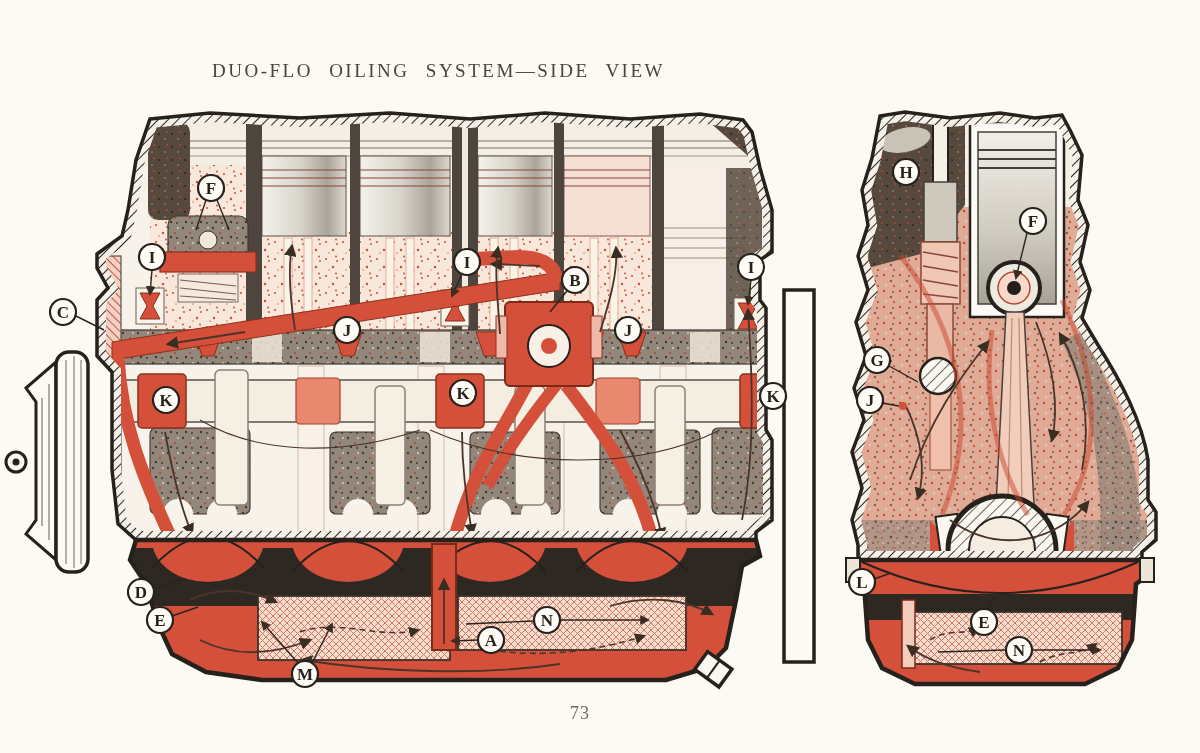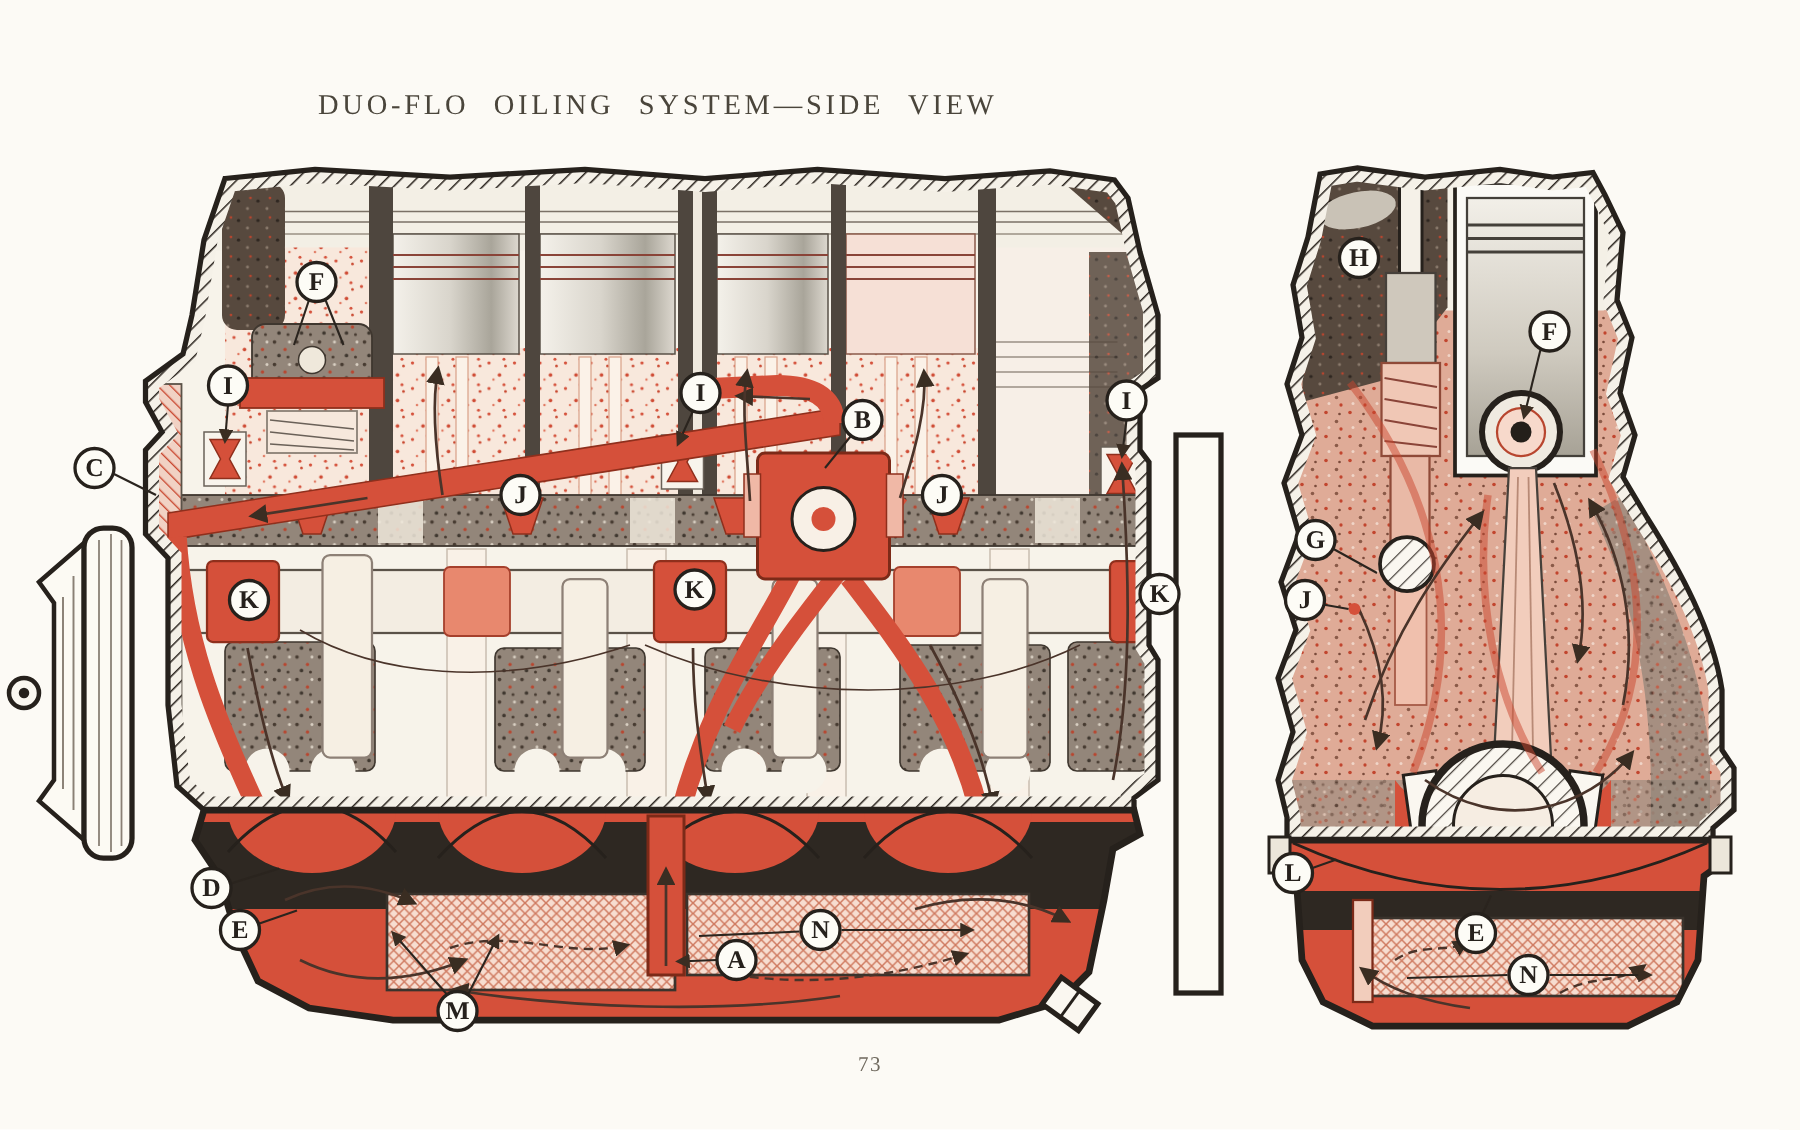--- a/index.html
+++ b/index.html
@@ -3,21 +3,21 @@
 <meta charset="utf-8">
 <style>
   html,body{margin:0;padding:0;background:#ffffff;}
   #page{position:relative;width:1200px;height:753px;background:#fcfaf5;overflow:hidden;
         font-family:"Liberation Serif", serif;}
   .title{position:absolute;color:#4a453b;font-size:19px;letter-spacing:2.5px;word-spacing:9px;
          white-space:nowrap;font-weight:500;}
   #title-side{left:212px;top:60px;}
   #title-end{left:930px;top:61px;width:180px;text-align:center;}
   #page-num{position:absolute;left:540px;top:703px;width:80px;text-align:center;
-            color:#6f695e;font-size:14px;letter-spacing:1px;}
+            color:#6f695e;font-size:18px;letter-spacing:1px;}
   svg{position:absolute;left:0;top:0;}
   .leader{stroke:#2a241e;stroke-width:1.4;fill:none;}
   .callout-circle{fill:#fdfcf6;stroke:#26211c;stroke-width:2.2;}
   .callout-letter{font-family:"Liberation Serif",serif;font-size:17px;font-weight:700;
                   fill:#26211c;text-anchor:middle;}
   .flow{stroke:#4a342a;stroke-width:1.8;fill:none;}
   .flowd{stroke:#4a342a;stroke-width:1.6;fill:none;stroke-dasharray:6 4;}
   .thinline{stroke:#4a342a;stroke-width:1.1;fill:none;}
 </style>
 </head>

